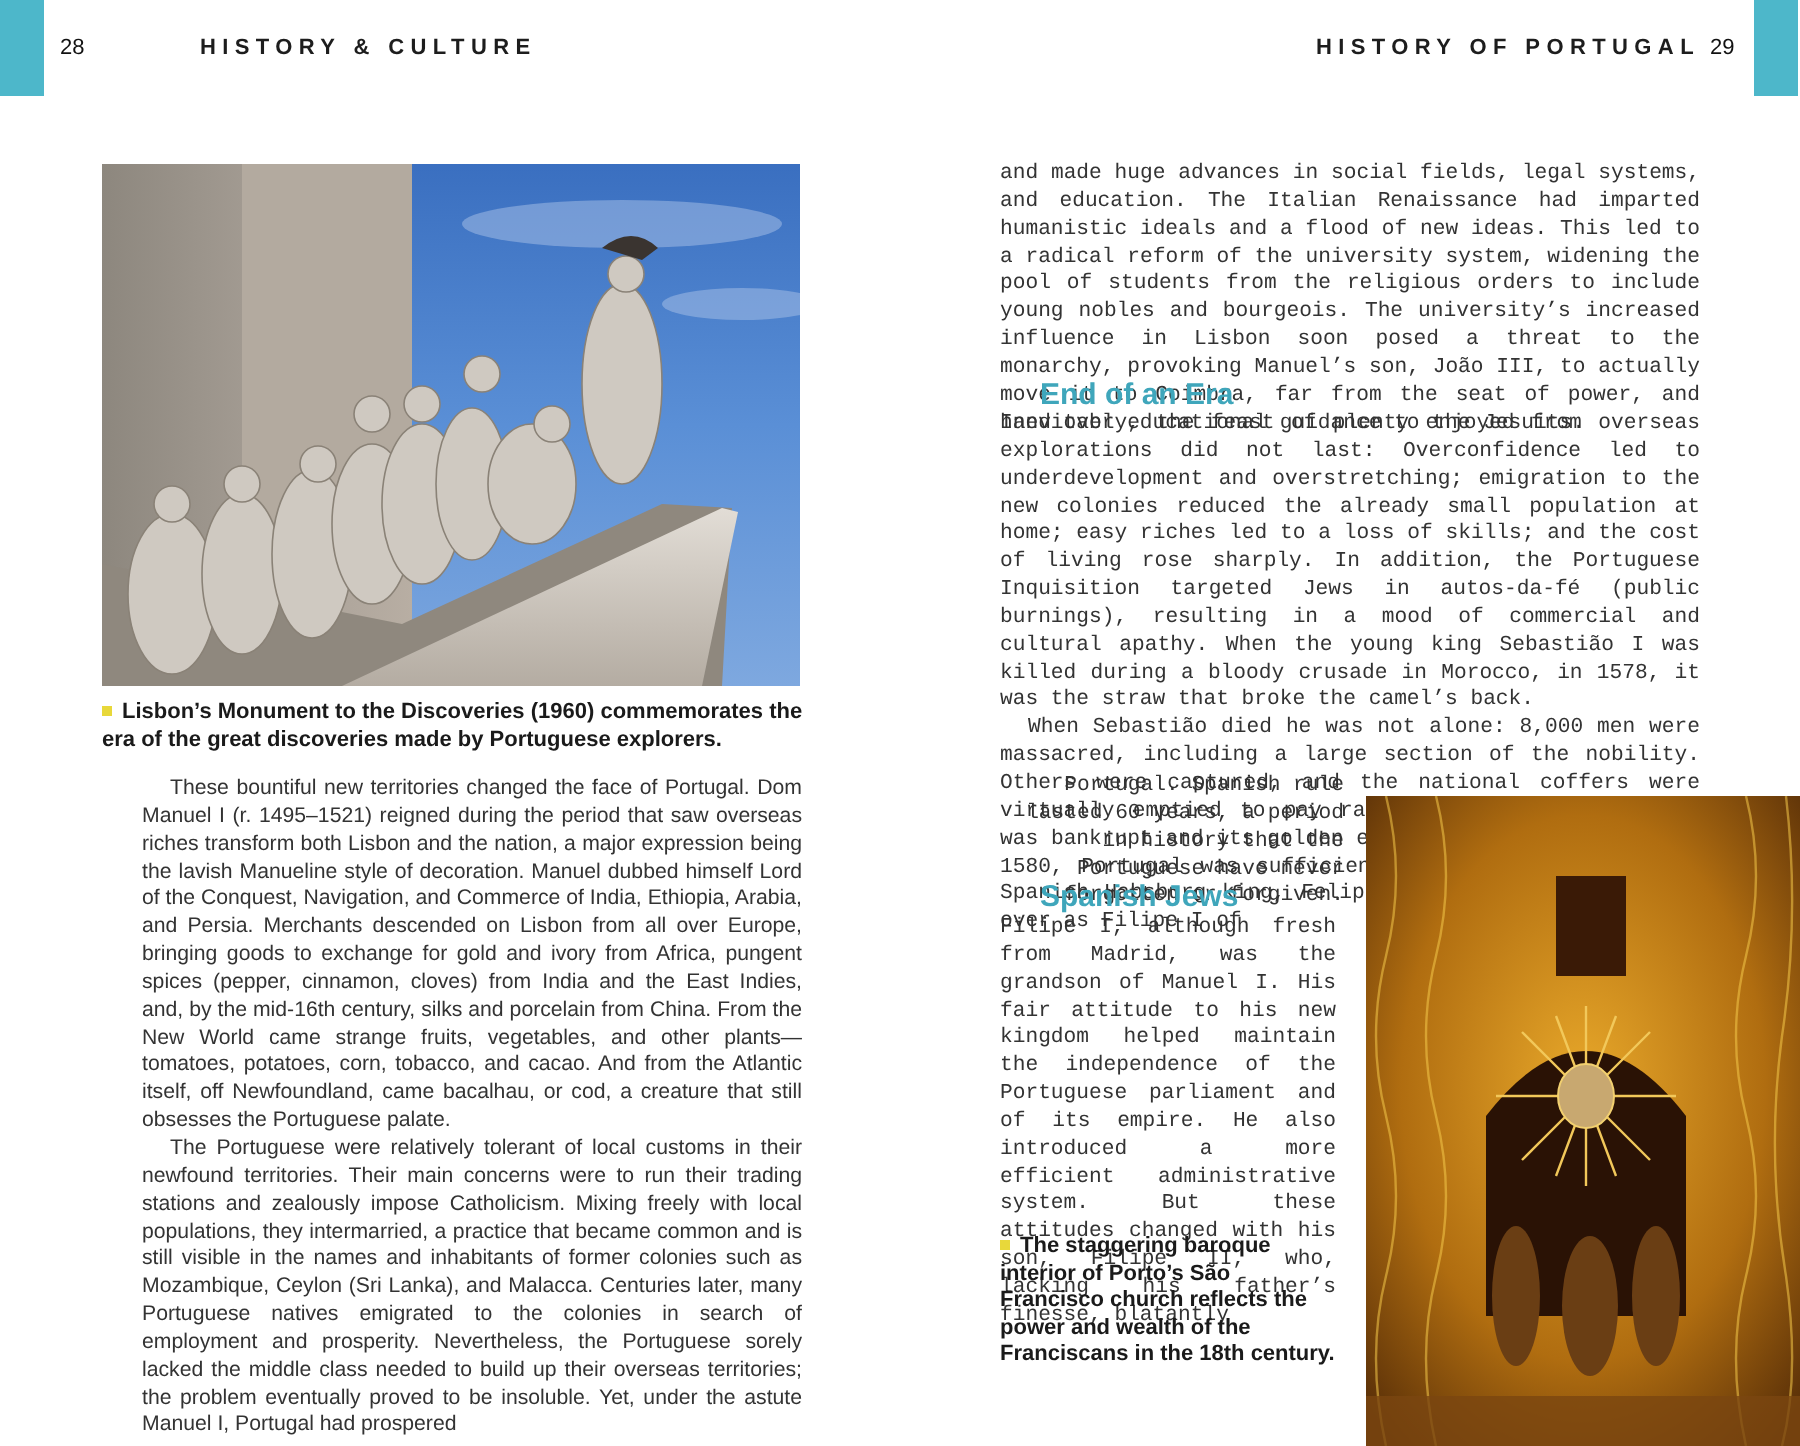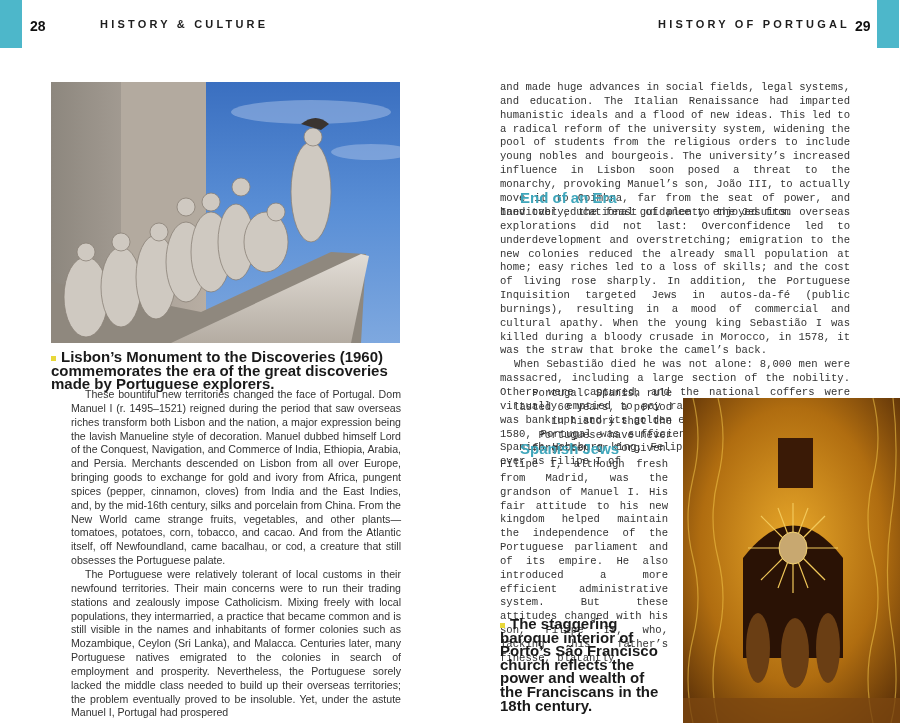--- a/index.html
+++ b/index.html
@@ -2,23 +2,23 @@
 <html><head>
 <meta charset="utf-8">
 <style>
   html, body { margin:0; padding:0; }
   body { width:900px; height:723px; background:#ffffff; position:relative; overflow:hidden;
          font-family:"Liberation Sans", sans-serif; color:#2a2a2a; }
   .tab { position:absolute; top:0; height:48px; width:22px; background:#4db7ca; }
   .tab.left { left:0; }
   .tab.right { left:877px; }
   .running-head { position:absolute; top:18px; font-size:11px; font-weight:bold; letter-spacing:3.2px; color:#1d1d1d; }
-  .page-num { position:absolute; top:18px; font-size:14px; font-weight:bold; color:#111; }
+  .page-num { position:absolute; top:18px; font-size:11px; font-weight:normal; color:#111; }
   .photo { position:absolute; overflow:hidden; }
-  .caption { position:absolute; font-size:15px; font-weight:bold; line-height:13.6px; color:#1a1a1a; }
+  .caption { position:absolute; font-size:11px; font-weight:bold; line-height:13.6px; color:#1a1a1a; }
   .bullet { display:inline-block; width:5px; height:5px; background:#e8d83a; margin-right:5px; vertical-align:1px; }
   .body-text { position:absolute; font-family:"Liberation Sans", sans-serif; font-size:10.6px; line-height:13.85px; color:#333; text-align:justify; }
   .body-text p { margin:0; }
   .body-text p.indent { text-indent:14px;margin-left:20px; }
   .h2 { position:absolute; font-size:15px; font-weight:bold; color:#3fa6bb;margin-left:20px; }
   .flow { position:absolute; font-size:10.6px; line-height:13.85px; color:#333; text-align:justify; }
   .flow p { margin:0;font-family:Liberation Mono, monospace; }
 </style>
 </head>
 <body>

